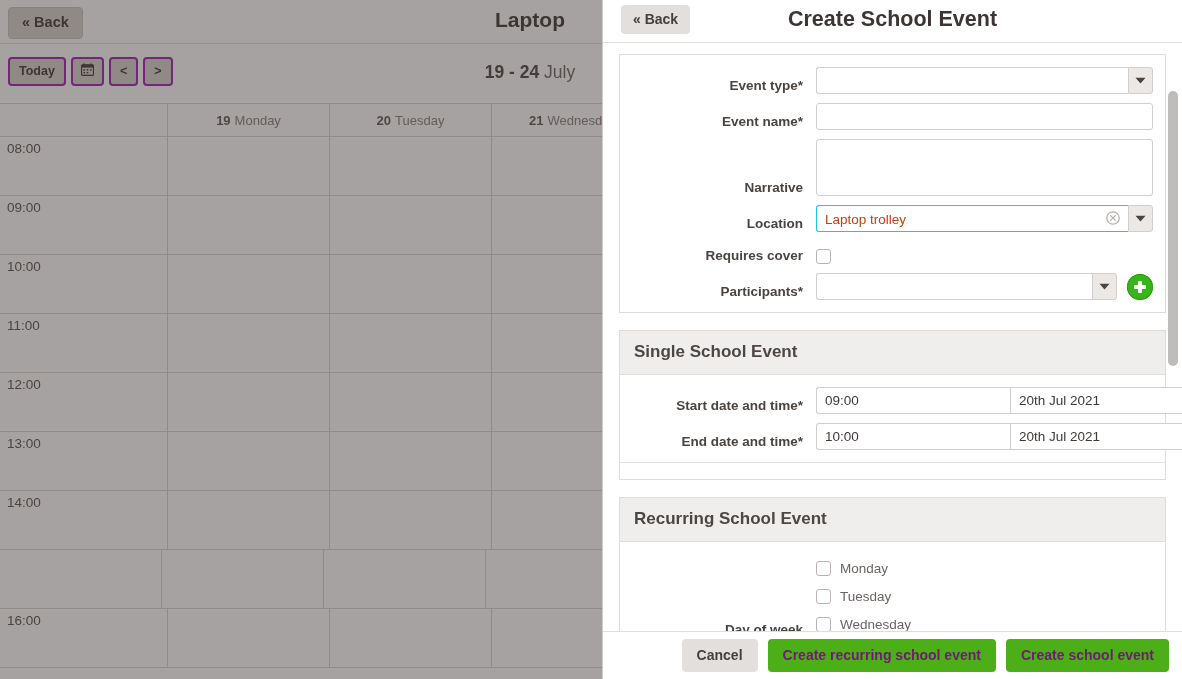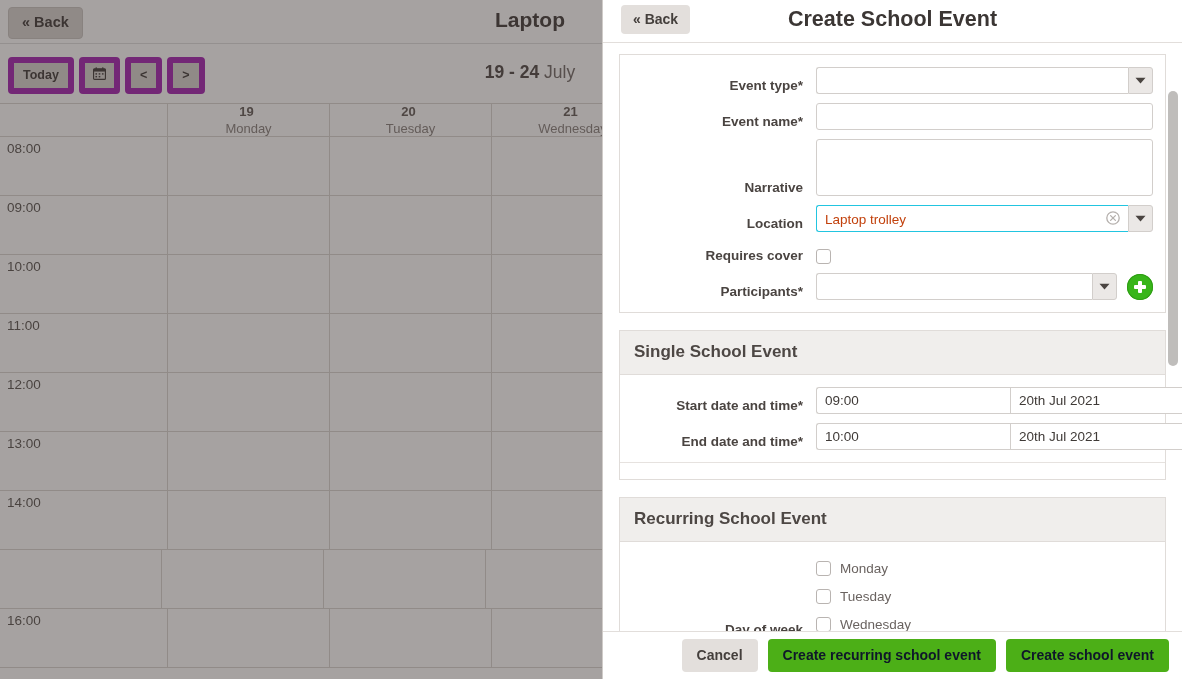--- a/index.html
+++ b/index.html
@@ -42,21 +42,21 @@
     white-space: nowrap;
   }
 
   .cal-toolbar {
     position: relative;
     height: 59px;
   }
   .tb-group { position: absolute; left: 8px; top: 13px; display: flex; gap: 5px; }
   .tb-btn {
     background: #d7d3d0;
-    border: 6px solid #a21caf;
+    border: 2px solid #a21caf;
     border-radius: 4px;
     font-size: 12.5px; font-weight: bold; color: #3b3634;
     padding: 5px 9px 6px;
     line-height: 1.15;
     cursor: pointer;
     min-width: 25px;
     text-align: center;
   }
   .tb-btn.icon-btn { padding: 4px 8px 5px; font-size: 14px; }
   .cal-range {
@@ -64,24 +64,23 @@
     text-align: center;
     font-size: 17.5px; color: #6e6764;
     white-space: nowrap;
   }
   .cal-range b { font-weight: bold; color: #4a4441; }
 
   .cal-grid { position: relative; width: 100%; }
   .cal-head-row { display: flex; border-top: 1px solid #d8d4d1; border-bottom: 1px solid #d8d4d1; height: 34px; }
   .cal-head-cell {
     border-right: 1px solid #d8d4d1;
-    display: flex; align-items: center; justify-content: space-between;
+    display: flex; align-items: center; justify-content: center;
     font-size: 13px; color: #857e7b;
     height: 100%;
-    flex-direction: column;
   }
   .cal-head-cell b { font-weight: bold; color: #5e5754; margin-right: 4px; }
   .cal-time-col { width: 168px; flex: 0 0 168px; }
   .cal-day-col { width: 162px; flex: 0 0 162px; }
 
   .cal-row { display: flex; height: 59px; border-bottom: 1px solid #d8d4d1; }
   .cal-time-cell {
     width: 168px; flex: 0 0 168px;
     border-right: 1px solid #d8d4d1;
     font-size: 13.5px; color: #55504d;
@@ -320,21 +319,21 @@
     border: none;
     border-radius: 4px;
     font-family: "Liberation Sans", sans-serif;
     font-size: 14px; font-weight: bold;
     padding: 9px 15px 10px;
     cursor: pointer;
     line-height: 1;
     text-align: center;
   }
   .btn-cancel { background: #e3dfdc; color: #443f3c; }
-  .btn-green { background: #4caf17; color: #0f172a; }
+  .btn-green { background: #4caf17; color: #701a75; }
 </style>
 </head>
 <body>
 
 <div id="page-root">
 
   <div id="calendar-page">
 
     <div class="cal-topbar">
       <div class="btn-back-bg">« Back</div>

